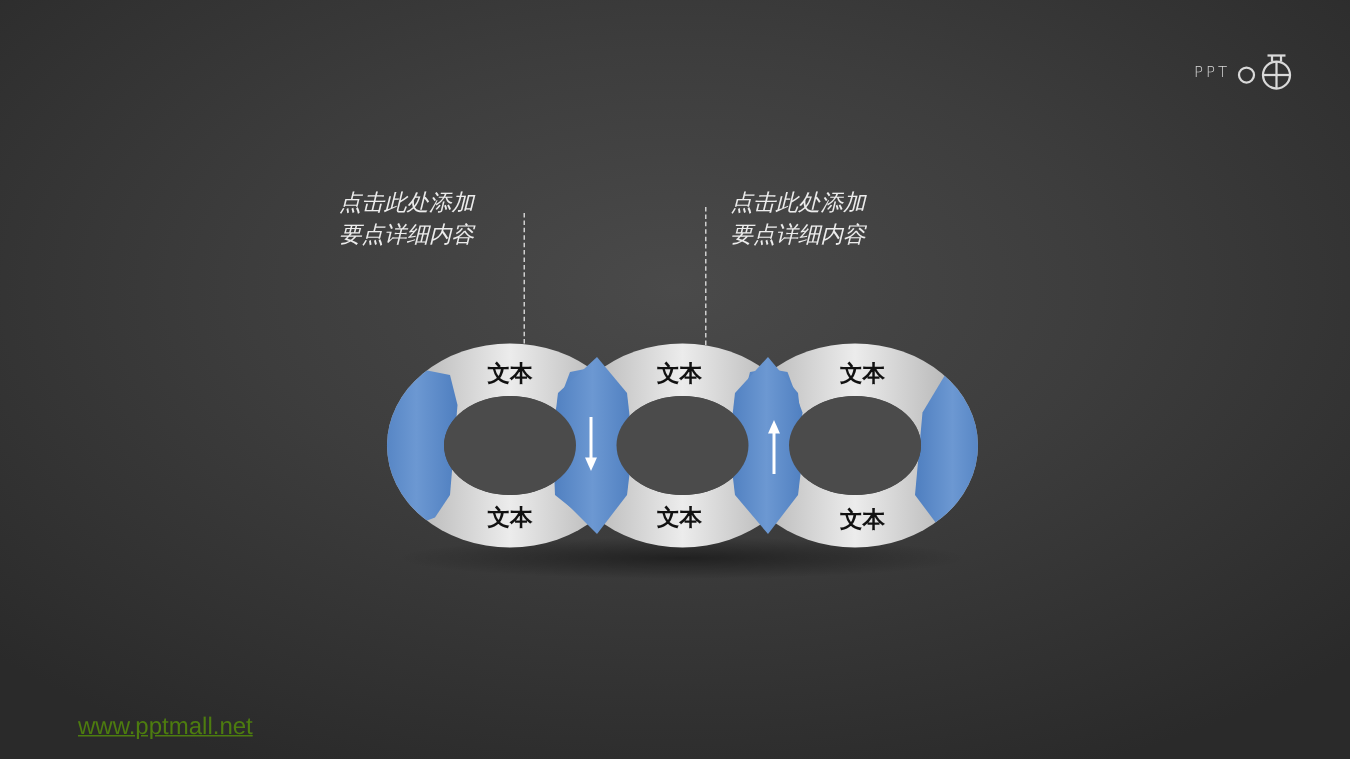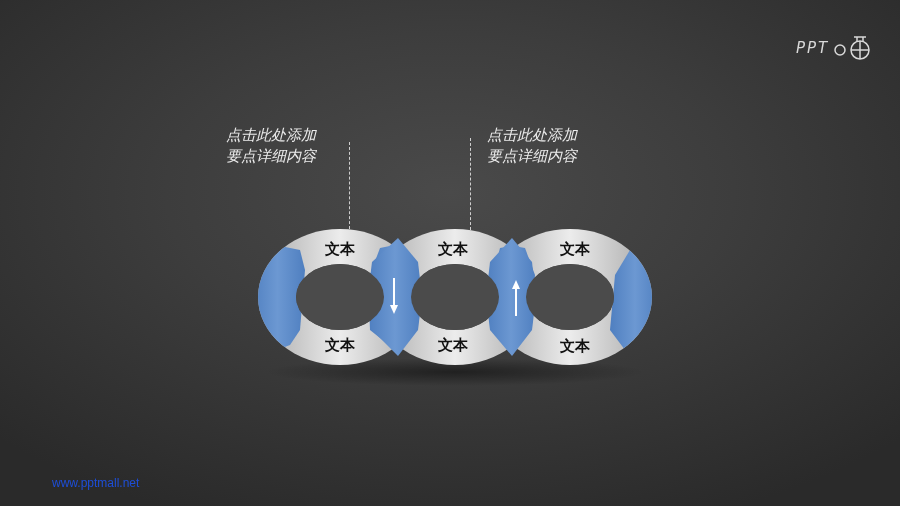--- a/index.html
+++ b/index.html
@@ -1,22 +1,22 @@
 <!DOCTYPE html>
 <html><head>
 <meta charset="utf-8">
 <style>
   html,body{margin:0;padding:0;}
   body{width:900px;height:506px;overflow:hidden;position:relative;
     background:radial-gradient(ellipse 70% 70% at 50% 38%, #4a4a4a 0%, #3d3d3d 45%, #2a2a2a 100%);
     font-family:"DejaVu Sans", sans-serif;}
   .logo{position:absolute;left:796px;top:34px;display:flex;align-items:center;gap:4px;color:#d9d9d9;}
-  .logo-text{font-family:"DejaVu Sans", sans-serif;font-size:15px;letter-spacing:2px;font-weight:300;font-style:italic;}
+  .logo-text{font-family:"DejaVu Sans", sans-serif;font-size:10px;letter-spacing:2px;font-weight:300;}
   .note{position:absolute;color:#ececec;font-size:15px;line-height:21px;white-space:pre-line;font-style:italic;}
-  .footer{position:absolute;left:52px;top:476px;font-size:12px;color:#1d4ed8;font-family:"Liberation Sans", sans-serif;}
+  .footer{position:absolute;left:52px;top:476px;font-size:16px;color:#4d7c0f;font-family:"Liberation Sans", sans-serif;text-decoration:underline;}
   .leader{position:absolute;width:0;border-left:1px dashed #cfcfcf;}
   svg.diagram{position:absolute;left:0;top:0;}
   .lbl{font-family:"DejaVu Sans", sans-serif;font-weight:bold;font-size:15px;fill:#111;}
 </style>
 </head>
 <body>
 
 <div class="logo">
   <span class="logo-text">PPT</span>
   <svg width="40" height="28" viewBox="0 0 40 28">

